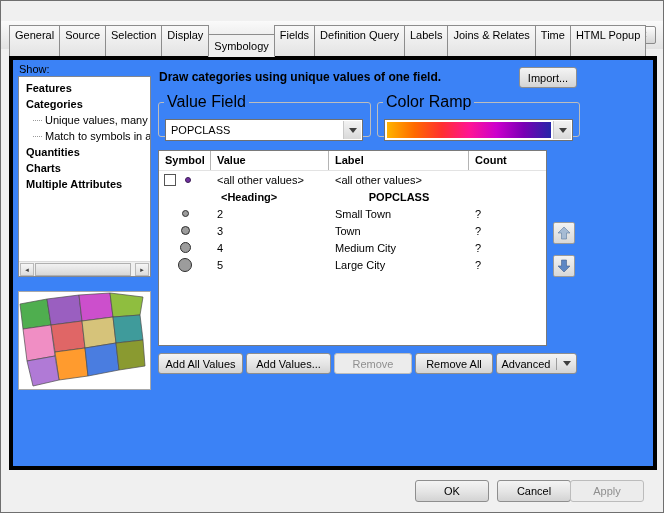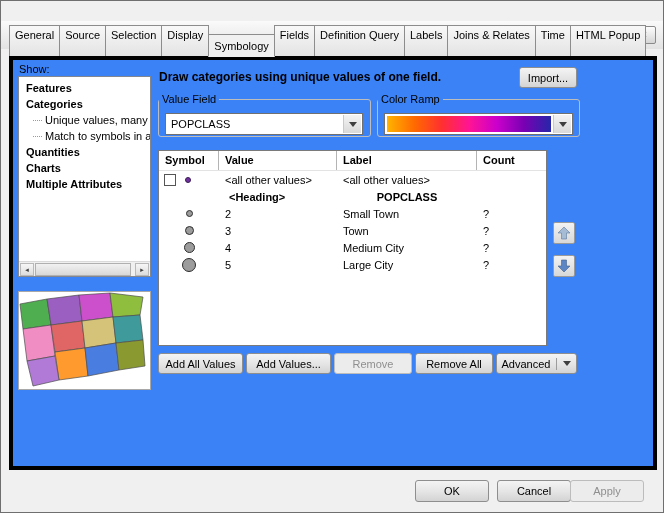--- a/index.html
+++ b/index.html
@@ -53,42 +53,42 @@
 
   
   .heading { position:absolute; left:146px; top:10px; font-size:12px; font-weight:bold; }
   .btn { border:1px solid #8e8e8e; border-radius:3px; font-size:11px; color:#000;
          background:linear-gradient(#f4f4f4 0%, #e4e4e4 55%, #d3d3d3 100%);
          display:flex; align-items:center; justify-content:center; cursor:default; }
   .btn.disabled { color:#8f8f8f; background:#ececec; border-color:#bcbcbc; }
   .import-btn { position:absolute; left:506px; top:7px; width:58px; height:21px; }
 
   fieldset { position:absolute; border:1px solid #bdbdbd; border-radius:3px; }
-  fieldset legend { font-size:11px; padding:0 3px; }
+  fieldset legend { font-size:16px; margin-left:5px; padding:0 3px; }
   .fs-value { left:145px; top:33px; width:213px; height:44px; }
   .fs-ramp  { left:364px; top:33px; width:203px; height:44px; }
 
   .combo { position:absolute; left:6px; top:8px; width:198px; height:22px; background:#fff;
            border:1px solid #707070; }
   .combo .val { position:absolute; left:5px; top:4px; font-size:11px; }
   .combo-arrow-zone { position:absolute; right:1px; top:1px; bottom:1px; width:18px;
            background:linear-gradient(#f3f3f3,#d9d9d9); border-left:1px solid #c9c9c9;
            display:flex; align-items:center; justify-content:center; }
   .tri-down { width:0; height:0; border-left:4px solid transparent; border-right:4px solid transparent;
               border-top:5px solid #3f3f3f; }
   .ramp-combo { position:absolute; left:6px; top:8px; width:189px; height:22px; background:#fff;
                 border:1px solid #707070; }
   .ramp-grad { position:absolute; left:2px; top:2px; bottom:2px; right:21px; }
 
   
   .vtable { position:absolute; left:145px; top:90px; width:389px; height:196px; background:#fff;
             border:1px solid #7a7a7a; overflow:hidden; }
   .thead { display:flex; height:20px; font-weight:bold; border-bottom:1px solid #e3e3e3; }
   .th { padding:3px 0 0 6px; border-right:1px solid #b4b4b4; }
-  .col-sym { width:60px; } .col-val { width:118px; } .col-lab { width:140px; } .col-cnt { width:69px; }
+  .col-sym { width:52px; } .col-val { width:118px; } .col-lab { width:140px; } .col-cnt { width:69px; }
   .th.col-cnt { border-right:none; }
   .trow { display:flex; height:17px; align-items:center; }
   .td { padding-left:6px; white-space:nowrap; overflow:hidden; }
   .td.col-sym { padding-left:0; display:flex; align-items:center; justify-content:center; }
   .td.col-sym.first { justify-content:flex-start; padding-left:5px; gap:9px; }
   .trow.head-row .col-val { font-weight:bold; padding-left:10px; }
   .trow.head-row .col-lab { font-weight:bold; text-align:center; padding-left:0; }
   .dot { border-radius:50%; background:var(--point-fill,#9c9c9c); border:1px solid var(--point-outline,#2e2e2e); }
   .d1 { width:6px; height:6px; background:var(--all-other-point,#7030a0); border-color:#3a1d52; }
   .d2 { width:7px; height:7px; } .d3 { width:9px; height:9px; }

